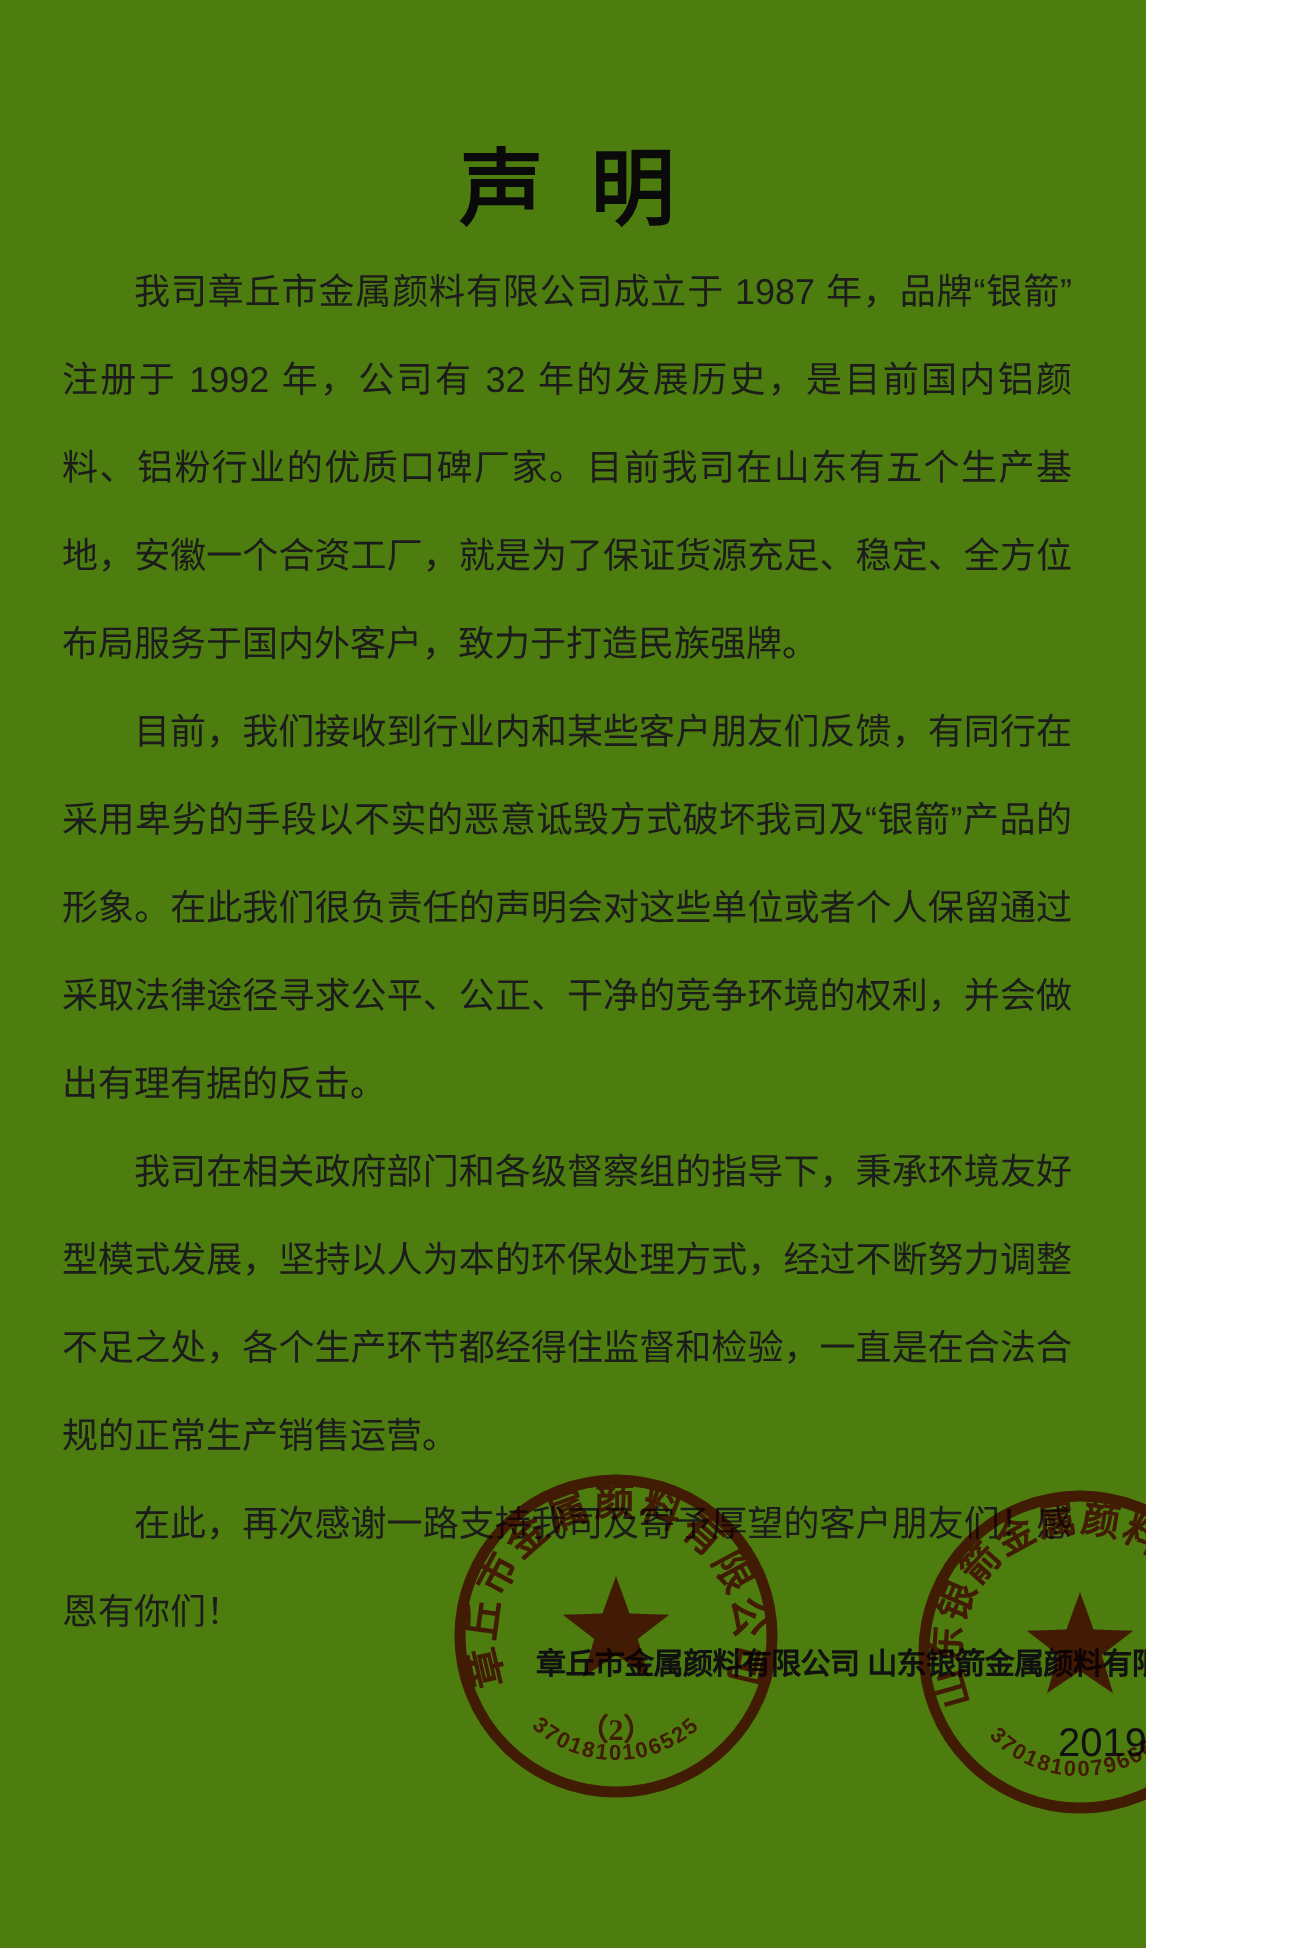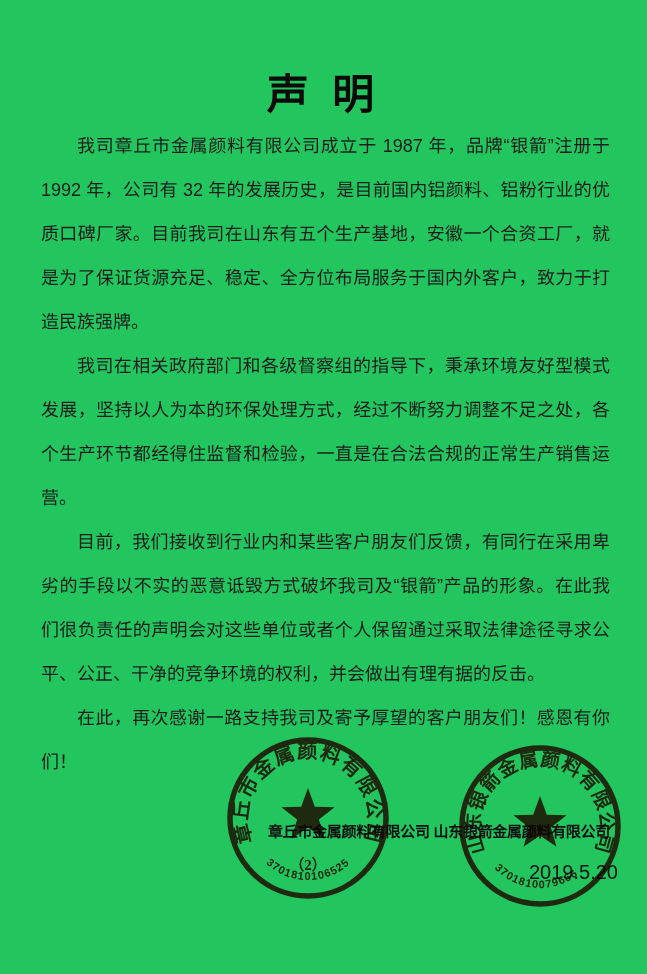--- a/index.html
+++ b/index.html
@@ -1,26 +1,26 @@
 <!DOCTYPE html>
 <html lang="zh-CN" style="--seal-red: #d5291b; --body-text: #1c1c1c;"><head>
 <meta charset="utf-8">
 <style>
   :root { --seal-red:#d5291b; --body-text:#1c1c1c; }
   html,body { margin:0; padding:0; background:#ffffff; }
   .page {
-    position:relative; width:647px; height:974px; background:#22c55e;
+    position:relative; width:573px; height:974px; background:#4d7c0f;
     overflow:hidden; font-family:"Liberation Sans", sans-serif;
   }
   .doc-title {
     position:absolute; top:60px; left:0; width:100%; margin:0;
     text-align:center; font-size:42px; font-weight:900; letter-spacing:6px;
     color:#0a0a0a; font-family:"Liberation Sans", sans-serif;
   }
-  .content { position:absolute; left:41px; right:37px; top:124px; }
+  .content { position:absolute; left:31px; right:37px; top:124px; }
   .content p {
     margin:0; font-size:18px; line-height:44px; text-align:justify;
     text-indent:2em; color:var(--body-text); font-weight:500;
   }
   .sig-line {
     position:absolute; left:268px; top:820px; z-index:1;
     font-size:15px; font-weight:700; letter-spacing:-0.3px;
     color:#111; white-space:nowrap;
   }
   .sig-date {
@@ -48,22 +48,22 @@
 </style>
 </head>
 <body>
 
 <div class="page">
 
   <h1 class="doc-title">声 明</h1>
 
   <div class="content">
     <p>我司章丘市金属颜料有限公司成立于 1987 年，品牌“银箭”注册于 1992 年，公司有 32 年的发展历史，是目前国内铝颜料、铝粉行业的优质口碑厂家。目前我司在山东有五个生产基地，安徽一个合资工厂，就是为了保证货源充足、稳定、全方位布局服务于国内外客户，致力于打造民族强牌。</p>
+    <p>目前，我们接收到行业内和某些客户朋友们反馈，有同行在采用卑劣的手段以不实的恶意诋毁方式破坏我司及“银箭”产品的形象。在此我们很负责任的声明会对这些单位或者个人保留通过采取法律途径寻求公平、公正、干净的竞争环境的权利，并会做出有理有据的反击。</p>
     <p>我司在相关政府部门和各级督察组的指导下，秉承环境友好型模式发展，坚持以人为本的环保处理方式，经过不断努力调整不足之处，各个生产环节都经得住监督和检验，一直是在合法合规的正常生产销售运营。</p>
-    <p>目前，我们接收到行业内和某些客户朋友们反馈，有同行在采用卑劣的手段以不实的恶意诋毁方式破坏我司及“银箭”产品的形象。在此我们很负责任的声明会对这些单位或者个人保留通过采取法律途径寻求公平、公正、干净的竞争环境的权利，并会做出有理有据的反击。</p>
     <p>在此，再次感谢一路支持我司及寄予厚望的客户朋友们！感恩有你们！</p>
   </div>
 
   <div class="sig-line">章丘市金属颜料有限公司  山东银箭金属颜料有限公司</div>
   <div class="sig-date">2019.5.20</div>
 
   <svg class="seal seal-left" width="168" height="168" viewBox="0 0 168 168">
     <circle class="ring" cx="84" cy="84" r="78"></circle>
     <path id="s1top" d="M 27.6 104.5 A 60 60 0 1 1 140.4 104.5" fill="none"></path>
     <path id="s1bot" d="M 33.2 119.6 A 62 62 0 0 0 134.8 119.6" fill="none"></path>

